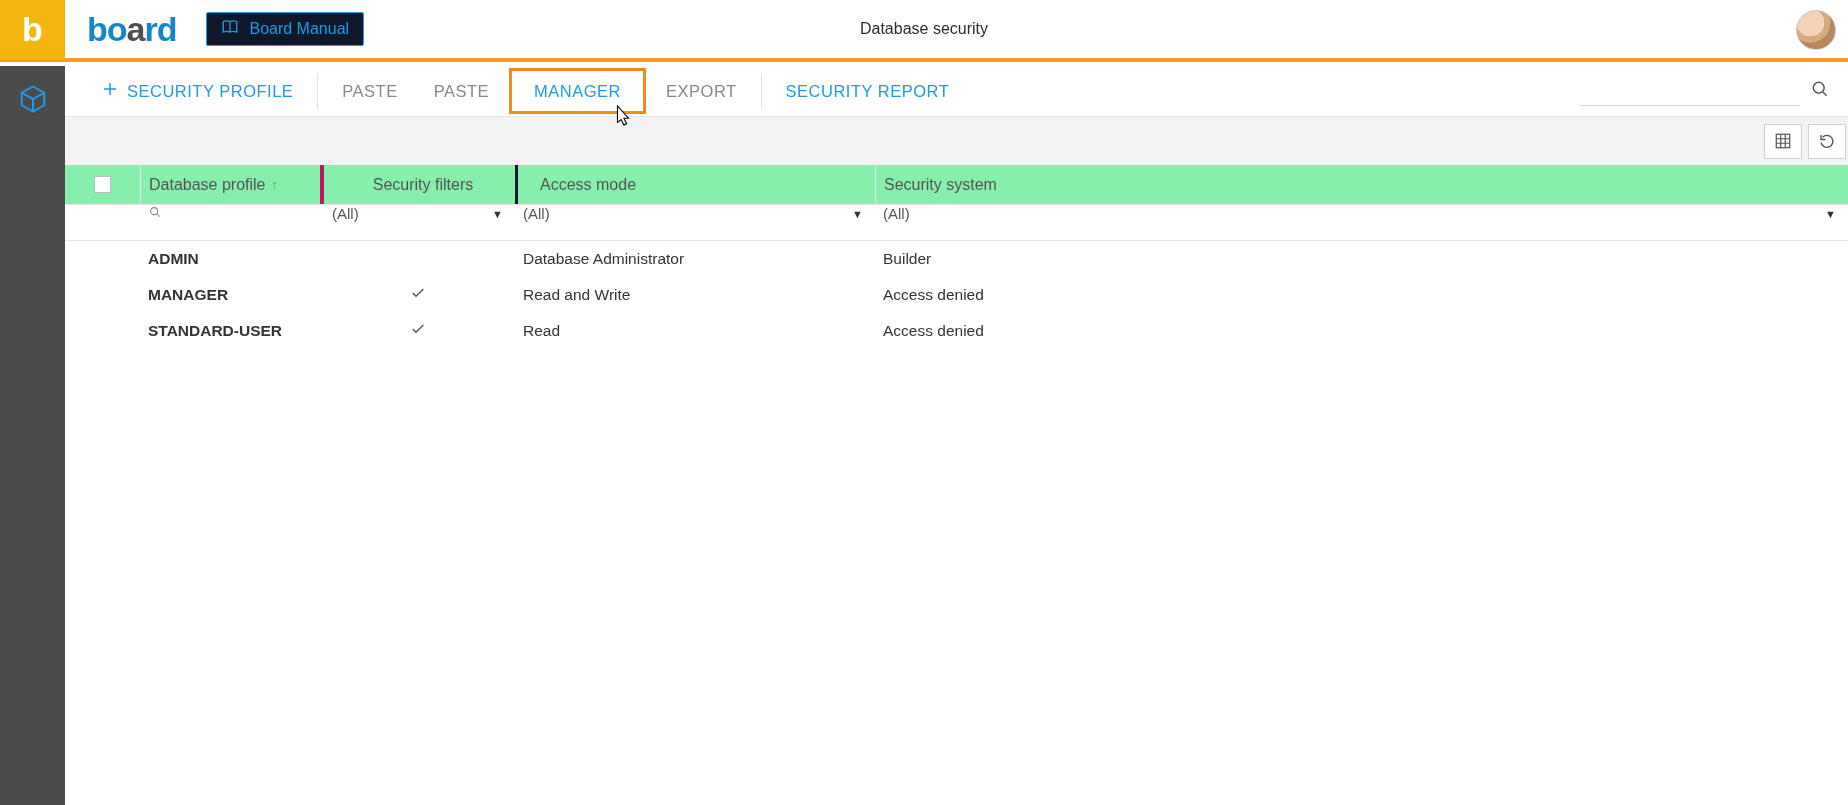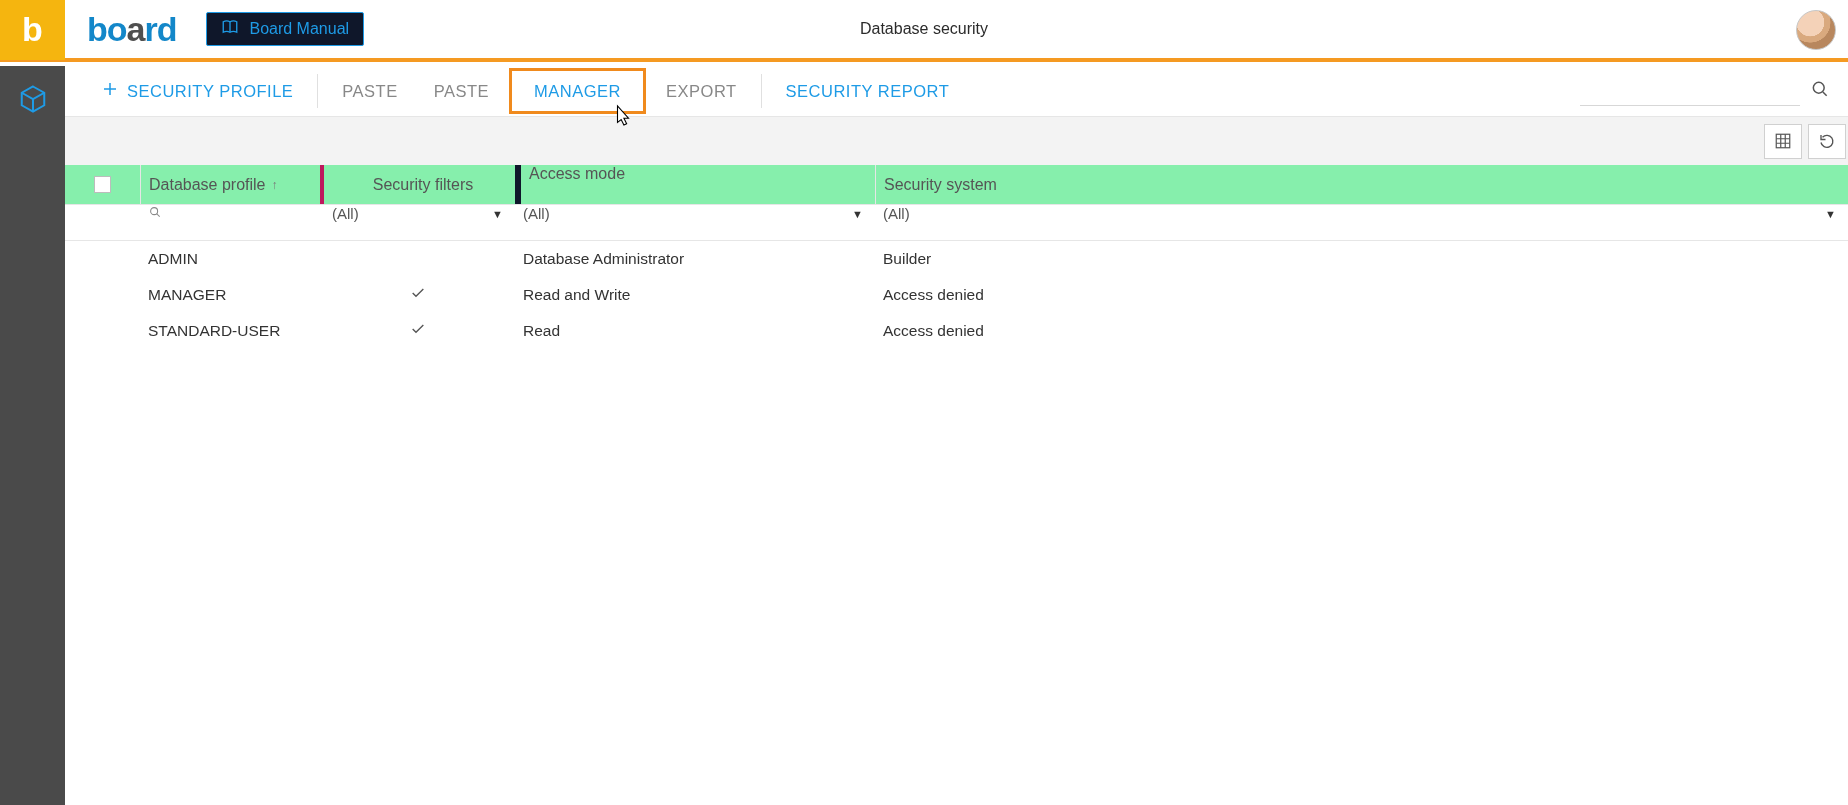--- a/index.html
+++ b/index.html
@@ -134,21 +134,21 @@
     position: absolute;
     top: 165px; left: 65px; right: 0;
     height: 40px;
     background: #86efac;
     border-bottom: 1px solid #e6e6e6;
     display: flex; align-items: center;
   }
   .col-check { width: 75px; display:flex; justify-content:center; }
   .col-profile { width: 180px; padding-left: 8px; border-left: 1px solid #e6e6e6; height: 100%; display:flex; align-items:center; gap:6px;}
   .col-filters { width: 195px; border-left: 4px solid #be185d; height:100%; display:flex; align-items:center; justify-content:center;padding-left:7px;}
-  .col-access  { width: 360px; border-left: 6px solid #0f172a; height:100%; display:flex; padding-left:8px;}
+  .col-access  { width: 360px; border-left: 3px solid #0f172a; height:100%; display:flex; align-items:center; padding-left:22px;}
   .col-system  { flex: 1; border-left: 1px solid #e6e6e6; height:100%; display:flex; align-items:center; padding-left:8px;}
   .thead .lbl { color: #555; font-size: 16px; }
   .sort-arrow { font-size: 12px; color: #777; }
   .chk {
     width: 17px; height: 17px; border: 1.5px solid #bcbcbc; background:#fff;
   }
 
   
   .frow {
     position: absolute;
@@ -172,21 +172,21 @@
   .tbody {
     position: absolute;
     top: 241px; left: 65px; right: 0;
   }
   .trow {
     height: 36px;
     display: flex; align-items: center;
     font-size: 15.5px; color: #333;
   }
   .trow .c-check { width:75px; }
-  .trow .c-profile { width:180px; padding-left: 8px; font-weight: 400; }
+  .trow .c-profile { width:180px; padding-left: 8px; font-weight: 700; }
   .trow .c-filters { width:195px; display:flex; justify-content:center; color:#555;}
   .trow .c-access  { width:360px; padding-left:8px;}
   .trow .c-system  { flex:1; padding-left:8px;}
   .check-mark svg { width:16px; height:16px; stroke:#555; fill:none; stroke-width:2;}
 
   
   .cursor {
     position: absolute;
     left: 612px; top: 104px;
     width: 22px; height: 26px;

